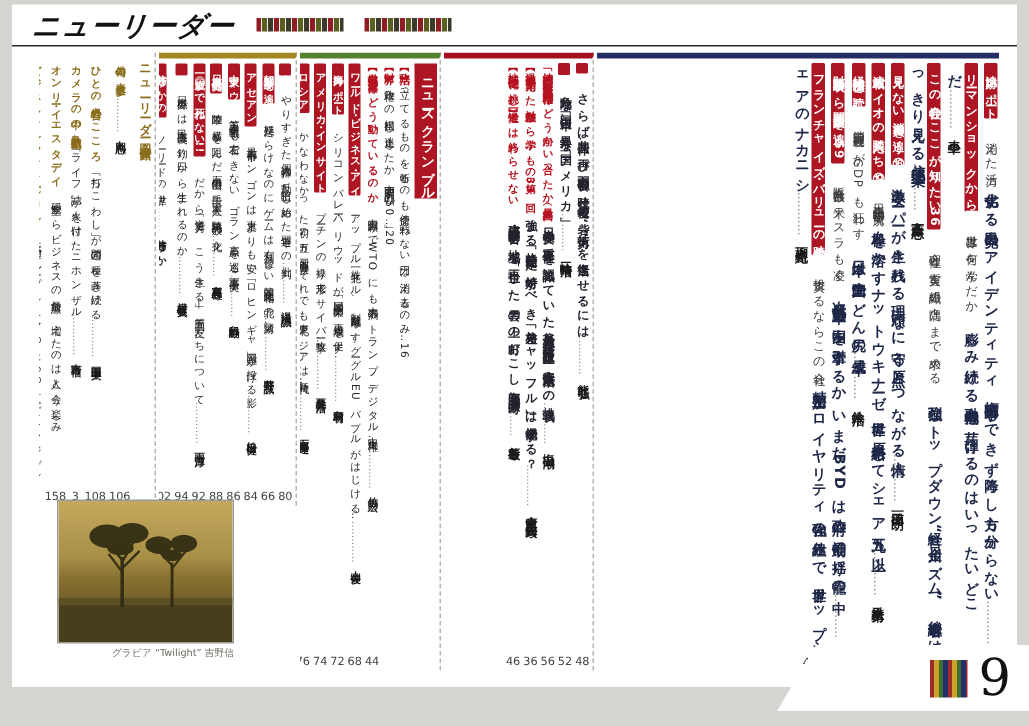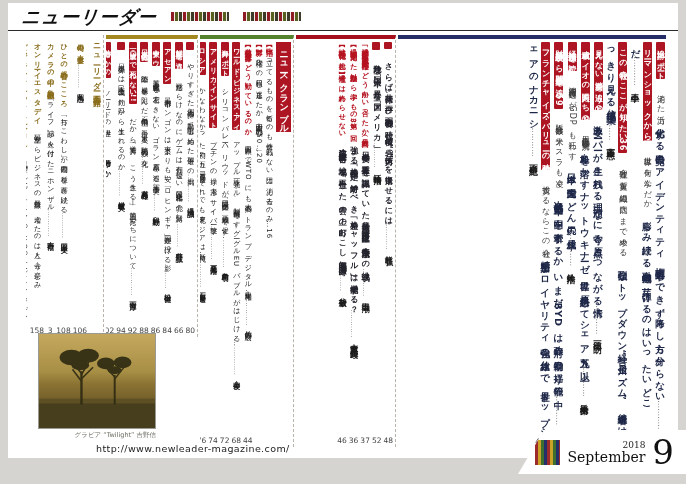--- a/index.html
+++ b/index.html
@@ -165,21 +165,21 @@
         <div class="entry">
           <div class="vtext"><span class="badge">壮心紀</span>　<span class="title">さらば共同体、再び弱肉強食の時代 最後の砦“技術力”を復活させるには</span><span class="dots">…………</span><span class="author">熊谷弘</span></div>
           <div class="pg">48</div>
         </div>
         <div class="entry">
           <div class="vtext"><span class="badge">前方注意</span>　<span class="title">危険な国「日本」、異常な国「アメリカ」</span><span class="dots">…………</span><span class="author">三輪晴治</span></div>
           <div class="pg">52</div>
         </div>
         <div class="entry">
           <div class="vtext"><span class="badge-text">「沖縄問題・政争史」戦後歴代政権はどう向かい合ったか（最終回）</span>　<span class="title">日米安保の重要性を認識していた翁長雄志 辺野古移設阻止は安倍流政治への挑戦状</span><span class="dots">…………</span><span class="author">塩田潮</span></div>
-          <div class="pg">37</div>
+          <div class="pg">56</div>
         </div>
         <div class="entry">
           <div class="vtext"><span class="badge-text">【温故知新】消えた対立軸から学ぶもの（第33回）</span>　<span class="title">強まる「格差固定」に対峙すべき 「格差シャッフル」は機能する？</span><span class="dots">…………</span><span class="author">中原英臣・佐川峻</span></div>
           <div class="pg">36</div>
         </div>
         <div class="entry">
           <div class="vtext"><span class="badge-text">【地域活性化に挑む】一過性では終わらせない</span>　<span class="title">建築家・隈研吾と地域を「再生」した 雲の上の町おこし高知県高岡郡檮原町</span><span class="dots">…………</span><span class="author">新谷敬</span></div>
           <div class="pg">46</div>
         </div>
       </div>
@@ -292,24 +292,19 @@
       <ellipse cx="42" cy="32" rx="9" ry="5"></ellipse>
       <rect x="76" y="42" width="2" height="30"></rect>
       <path d="M77 44 L66 32 M77 46 L88 32" stroke="#2e2a12" stroke-width="1.4" fill="none"></path>
       <ellipse cx="68" cy="30" rx="9" ry="6"></ellipse>
       <ellipse cx="85" cy="29" rx="9" ry="6"></ellipse>
       <ellipse cx="77" cy="37" rx="7" ry="4"></ellipse>
     </g>
   </svg>
   <div class="photo-caption">グラビア “Twilight” 吉野信</div>
 
-  <a class="site-url">http://www.newleader-magazine.com/</a>
 
 </div>
 
 <div class="logo-wedge">
   <span class="logo-stripes"></span>
-  <span class="logo-text">
-    <span class="logo-year">2018</span>
-    <span class="logo-month">September</span>
-  </span>
   <span class="logo-issue">9</span>
 </div>
 
 </body></html>

